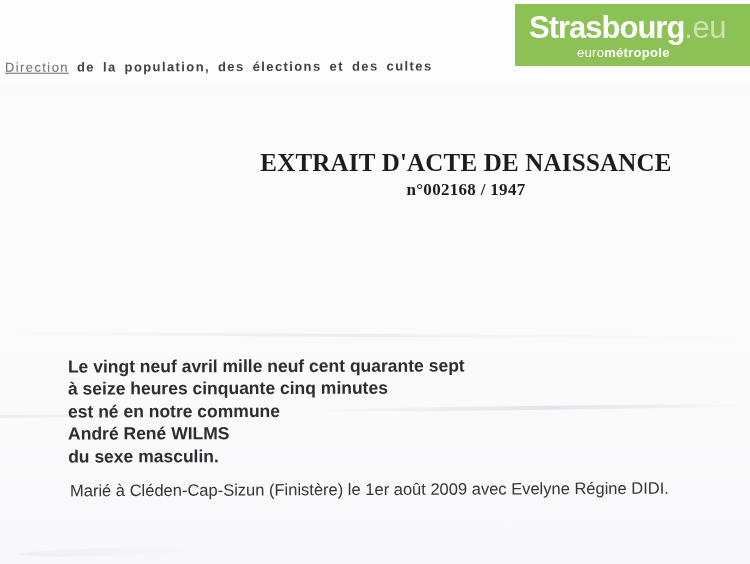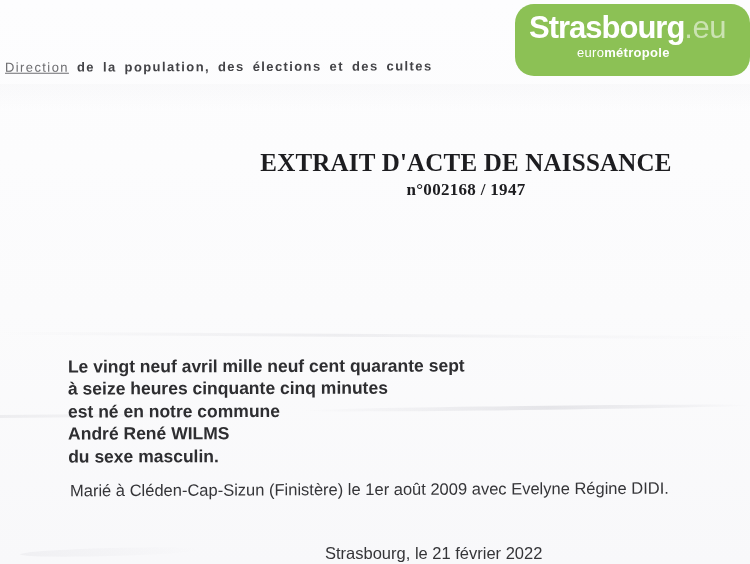--- a/index.html
+++ b/index.html
@@ -39,25 +39,24 @@
     top: 548px; left: 20px; width: 180px; height: 8px;
     background: linear-gradient(90deg, rgba(200,200,208,0.18), rgba(200,200,208,0));
     transform: rotate(-1.5deg);
     border-radius: 50%;
   }
 
   
   .logo {
     position: absolute;
     left: 515px; top: 4px;
-    width: 235px; height: 72px;
+    width: 235px; height: 62px;
     background: #8cc155;
     color: #ffffff;
     overflow: hidden;
-    border-radius: 19px;
   }
   .logo-line1 {
     position: absolute;
     left: 14px; top: 6px;
     font-size: 31px;
     font-weight: 700;
     letter-spacing: -1px;
     white-space: nowrap;
   }
   .logo-tld {
@@ -172,15 +171,14 @@
   <div class="body-block">
     <div>Le vingt neuf avril mille neuf cent quarante sept</div>
     <div>à seize heures cinquante cinq minutes</div>
     <div>est né en notre commune</div>
     <div>André René WILMS</div>
     <div>du sexe masculin.</div>
   </div>
 
   <div class="marriage">Marié à Cléden-Cap-Sizun (Finistère) le 1er août 2009 avec Evelyne Régine DIDI.</div>
 
-  <div class="dateline">Strasbourg, le 21 février 2022</div>
 
 </div>
 
 </body></html>

